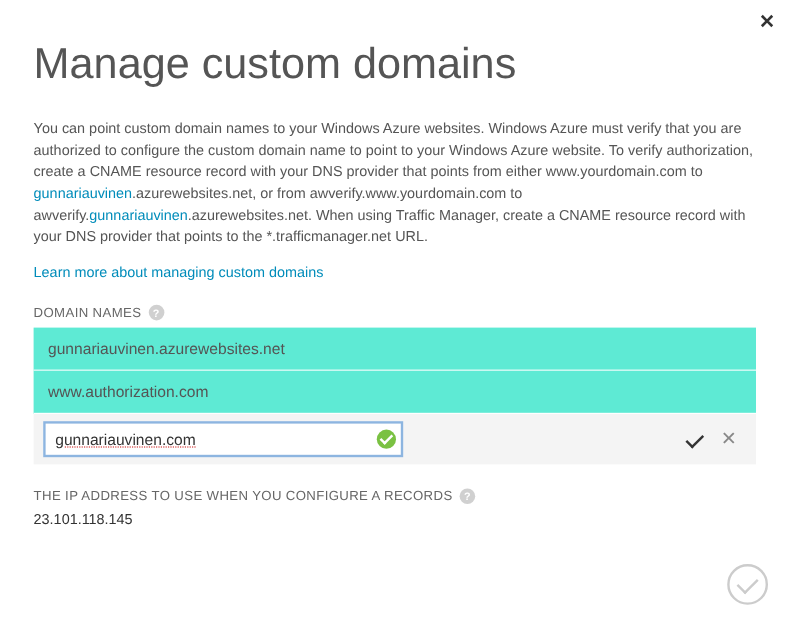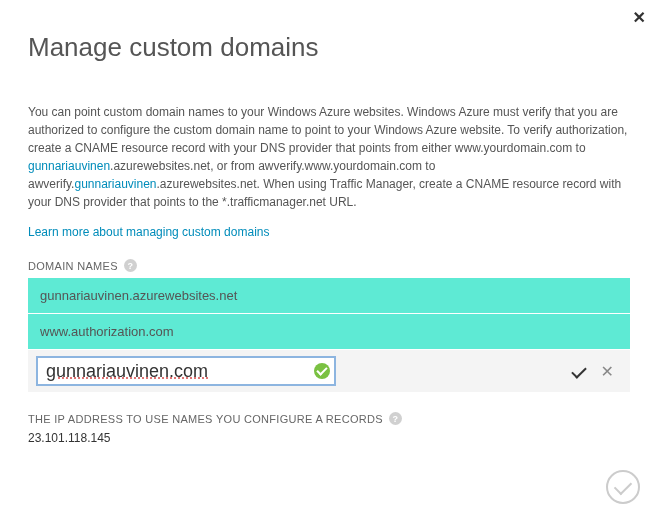--- a/index.html
+++ b/index.html
@@ -17,24 +17,24 @@
       position: absolute;
       top: 8px;
       right: 12px;
       font-size: 16px;
       color: #333;
       cursor: pointer;
       font-weight: bold;
     }
     h1 {
       font-weight: 300;
-      font-size: 26px;
+      font-size: 36px;
       color: #555;
       margin-top: 12px;
-      margin-bottom: 40px;
+      margin-bottom: 24px;
     }
     .description {
       line-height: 1.5;
       color: #555;
       margin-bottom: 14px;
     }
     .link { color: #008cba; cursor: pointer; }
     .learn-more { color: #008cba; cursor: pointer; display: inline-block; margin-bottom: 20px; }
     .section-label {
       font-size: 11px;
@@ -74,21 +74,21 @@
     }
     .domain-input-wrap {
       position: relative;
       flex: 0 0 300px;
     }
     .domain-input {
       width: 100%;
       height: 30px;
       border: 2px solid #8db5e0;
       padding: 4px 30px 4px 8px;
-      font-size: 18px;
+      font-size: 13px;
       outline: none;
       color: #333;
       text-decoration: underline;
       text-decoration-style: dotted;
       text-decoration-color: #d66;
     }
     .valid-icon {
       position: absolute;
       right: 6px;
       top: 50%;
@@ -184,21 +184,21 @@
       <span class="valid-icon"></span>
     </div>
     <div class="row-actions">
       <span class="action-check"></span>
       <span class="action-cancel">✕</span>
     </div>
   </div>
 </div>
 
 <div class="section-label">
-  <span>THE IP ADDRESS TO USE NAMES YOU CONFIGURE A RECORDS</span>
+  <span>THE IP ADDRESS TO USE WHEN YOU CONFIGURE A RECORDS</span>
   <span class="help-icon">?</span>
 </div>
 <div class="ip-value">23.101.118.145</div>
 
 <div class="confirm-btn"></div>
 
 
 
 
 </body></html>

